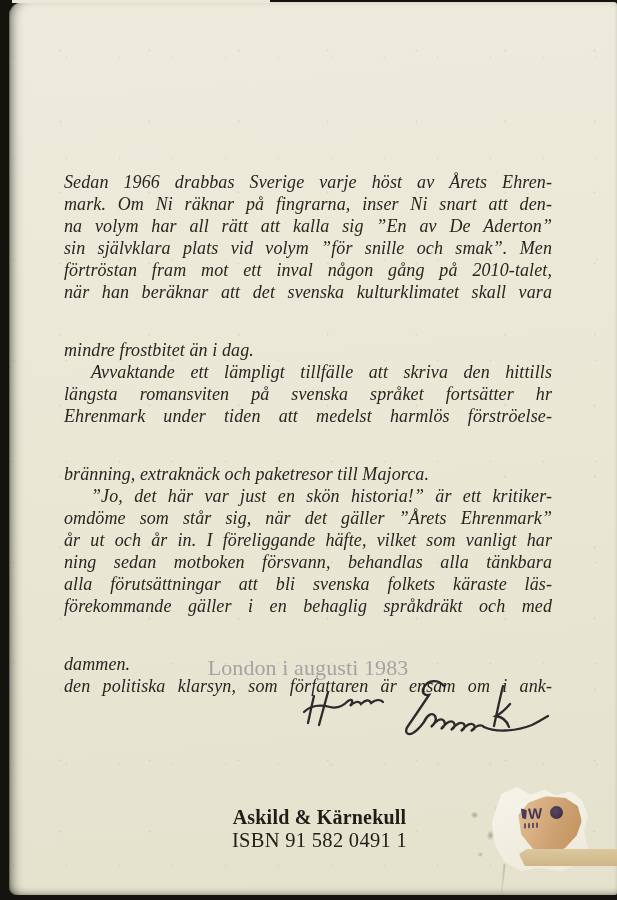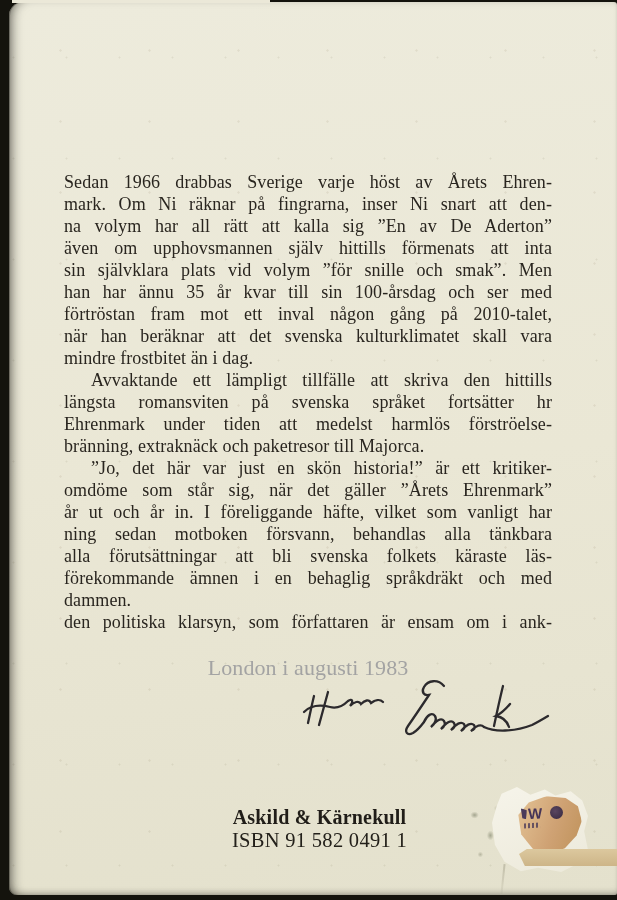--- a/index.html
+++ b/index.html
@@ -21,22 +21,22 @@
       inset 9px 0 12px -7px rgba(15,13,8,.62),
       inset 1px 0 0 rgba(15,13,8,.28),
       inset 0 -5px 9px -6px rgba(15,13,8,.5),
       inset -1px 0 4px -3px rgba(15,13,8,.2);
   }
   .top-line-patch{position:absolute;left:12px;top:0;width:258px;height:3px;background:#ebe8d8;}
   .blurb{
     position:absolute;left:64px;top:171px;width:488px;
     font-size:18px;line-height:22px;color:#29251f;letter-spacing:.1px;
   }
-  .line{text-align:justify;text-align-last:justify;}
-  .line.para-last{text-align-last:left;}
+  .line{text-align:justify;text-align-last:justify;font-style:italic;}
+  .line.para-last{text-align-last:left;margin-top:36px;}
   .line.indent{text-indent:27px;}
   .dateline{
     position:absolute;left:64px;top:657px;width:488px;text-align:center;
     font-size:22px;line-height:22px;color:#a3a3a3;letter-spacing:.1px;
   }
   .signature{position:absolute;left:298px;top:676px;width:262px;height:74px;}
   .signature svg{display:block;width:100%;height:100%;}
   .publisher{
     position:absolute;left:11px;top:806px;width:617px;text-align:center;
     font-weight:bold;font-size:20px;color:#201d18;letter-spacing:.2px;
@@ -102,36 +102,34 @@
 <body>
 
 <div class="page">
   <div class="paper"></div>
   <div class="top-line-patch"></div>
 
   <div class="blurb" id="blurb">
       <div class="line">Sedan 1966 drabbas Sverige varje höst av Årets Ehren-</div>
       <div class="line">mark. Om Ni räknar på fingrarna, inser Ni snart att den-</div>
       <div class="line">na volym har all rätt att kalla sig ”En av De Aderton”</div>
-      <div class="line">även om upphovsmannen själv hittills förmenats att inta</div>
       <div class="line">sin självklara plats vid volym ”för snille och smak”. Men</div>
-      <div class="line">han har ännu 35 år kvar till sin 100-årsdag och ser med</div>
       <div class="line">förtröstan fram mot ett inval någon gång på 2010-talet,</div>
       <div class="line">när han beräknar att det svenska kulturklimatet skall vara</div>
       <div class="line para-last">mindre frostbitet än i dag.</div>
       <div class="line indent">Avvaktande ett lämpligt tillfälle att skriva den hittills</div>
       <div class="line">längsta romansviten på svenska språket fortsätter hr</div>
       <div class="line">Ehrenmark under tiden att medelst harmlös förströelse-</div>
       <div class="line para-last">bränning, extraknäck och paketresor till Majorca.</div>
       <div class="line indent">”Jo, det här var just en skön historia!” är ett kritiker-</div>
       <div class="line">omdöme som står sig, när det gäller ”Årets Ehrenmark”</div>
       <div class="line">år ut och år in. I föreliggande häfte, vilket som vanligt har</div>
       <div class="line">ning sedan motboken försvann, behandlas alla tänkbara</div>
       <div class="line">alla förutsättningar att bli svenska folkets käraste läs-</div>
-      <div class="line">förekommande ämnen i en behaglig språkdräkt och med</div>
+      <div class="line">förekommande gäller i en behaglig språkdräkt och med</div>
       <div class="line para-last">dammen.</div>
       <div class="line">den politiska klarsyn, som författaren är ensam om i ank-</div>
     </div>
 
   <div class="dateline">London i augusti 1983</div>
 
   <div class="signature" title="Herr Ehrenmark">
     <svg viewBox="0 0 262 74" xmlns="http://www.w3.org/2000/svg">
       <g fill="none" stroke="#1d1b20" stroke-width="2.3" stroke-linecap="round" opacity="0.92">
         <path d="M16,20 C14,28 12,38 10,47"></path>

